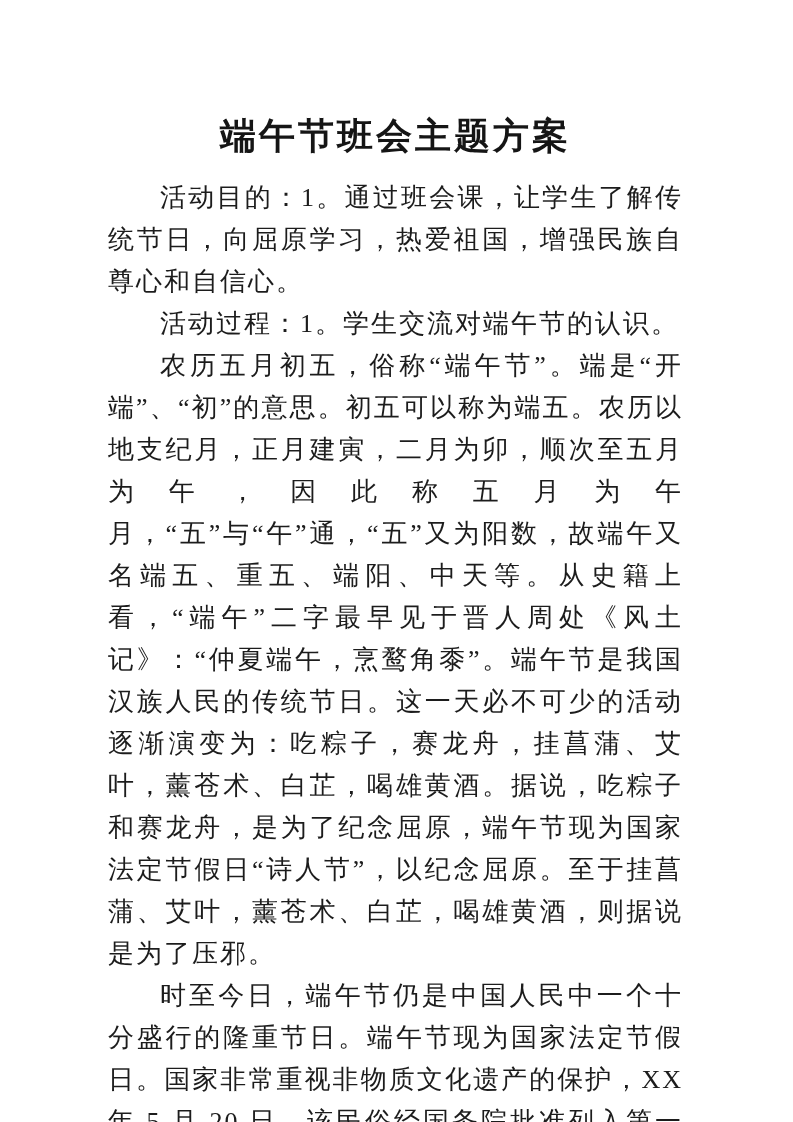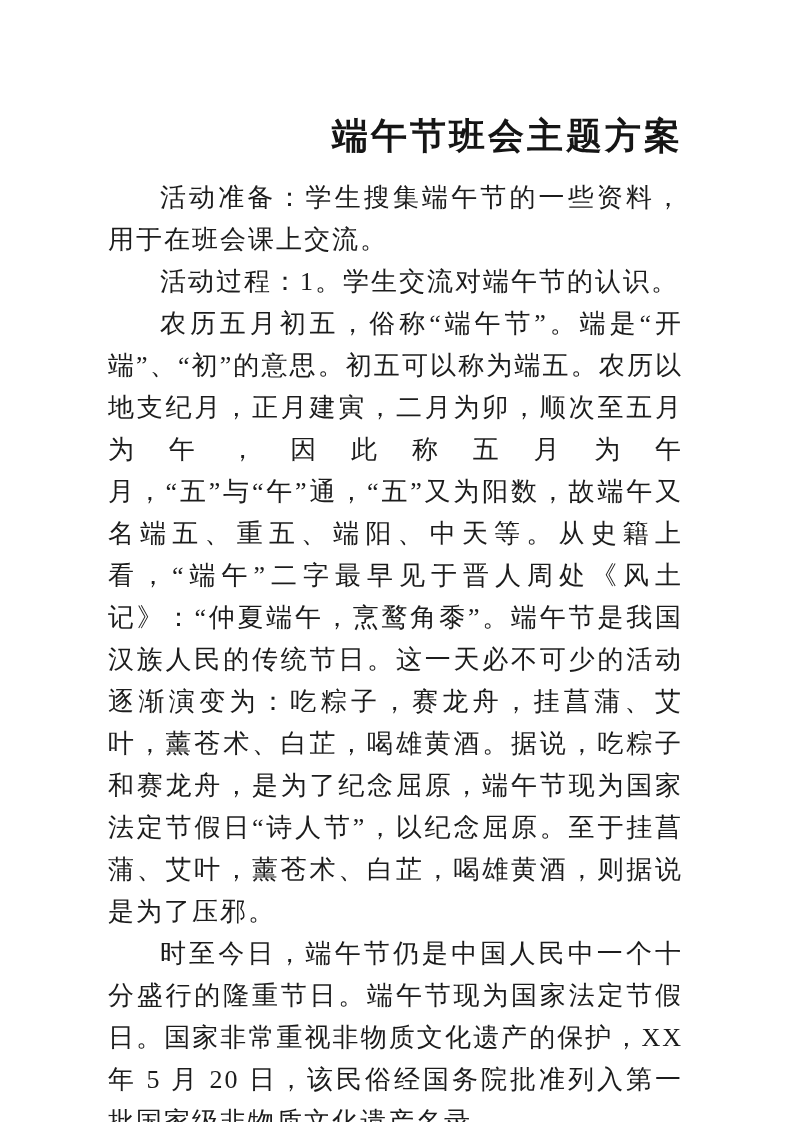--- a/index.html
+++ b/index.html
@@ -14,21 +14,21 @@
     margin: 0 auto;
     background: #ffffff;
     box-sizing: border-box;
     padding: 0 110px 0 108px;
     overflow: hidden;
     font-family: "Liberation Serif", "DejaVu Serif", serif;
     color: #1c1c1c;
   }
   .doc-title {
     margin: 114px 0 18px 0;
-    text-align: right;
+    text-align: center;
     font-size: 36px;
     font-weight: 700;
     letter-spacing: 3px;
     line-height: 1.25;
     color: #151515;
   }
   .doc-body p.para {
     margin: 0;
     font-size: 26px;
     line-height: 42px;
@@ -38,18 +38,18 @@
     color: #1c1c1c;
     word-break: break-all;
   }
 </style>
 </head>
 <body>
 
 <div class="doc-page">
   <h1 class="doc-title">端午节班会主题方案</h1>
   <div class="doc-body">
-      <p class="para">活动准备：学生搜集端午节的一些资料，用于在班会课上交流。</p>
+      <p class="para">活动目的：1。通过班会课，让学生了解传统节日，向屈原学习，热爱祖国，增强民族自尊心和自信心。</p>
       <p class="para">活动过程：1。学生交流对端午节的认识。</p>
       <p class="para">农历五月初五，俗称“端午节”。端是“开端”、“初”的意思。初五可以称为端五。农历以地支纪月，正月建寅，二月为卯，顺次至五月为午，因此称五月为午月，“五”与“午”通，“五”又为阳数，故端午又名端五、重五、端阳、中天等。从史籍上看，“端午”二字最早见于晋人周处《风土记》：“仲夏端午，烹鹜角黍”。端午节是我国汉族人民的传统节日。这一天必不可少的活动逐渐演变为：吃粽子，赛龙舟，挂菖蒲、艾叶，薰苍术、白芷，喝雄黄酒。据说，吃粽子和赛龙舟，是为了纪念屈原，端午节现为国家法定节假日“诗人节”，以纪念屈原。至于挂菖蒲、艾叶，薰苍术、白芷，喝雄黄酒，则据说是为了压邪。</p>
       <p class="para">时至今日，端午节仍是中国人民中一个十分盛行的隆重节日。端午节现为国家法定节假日。国家非常重视非物质文化遗产的保护，XX 年 5 月 20 日，该民俗经国务院批准列入第一批国家级非物质文化遗产名录。</p>
     </div>
 </div>
 
 </body></html>

